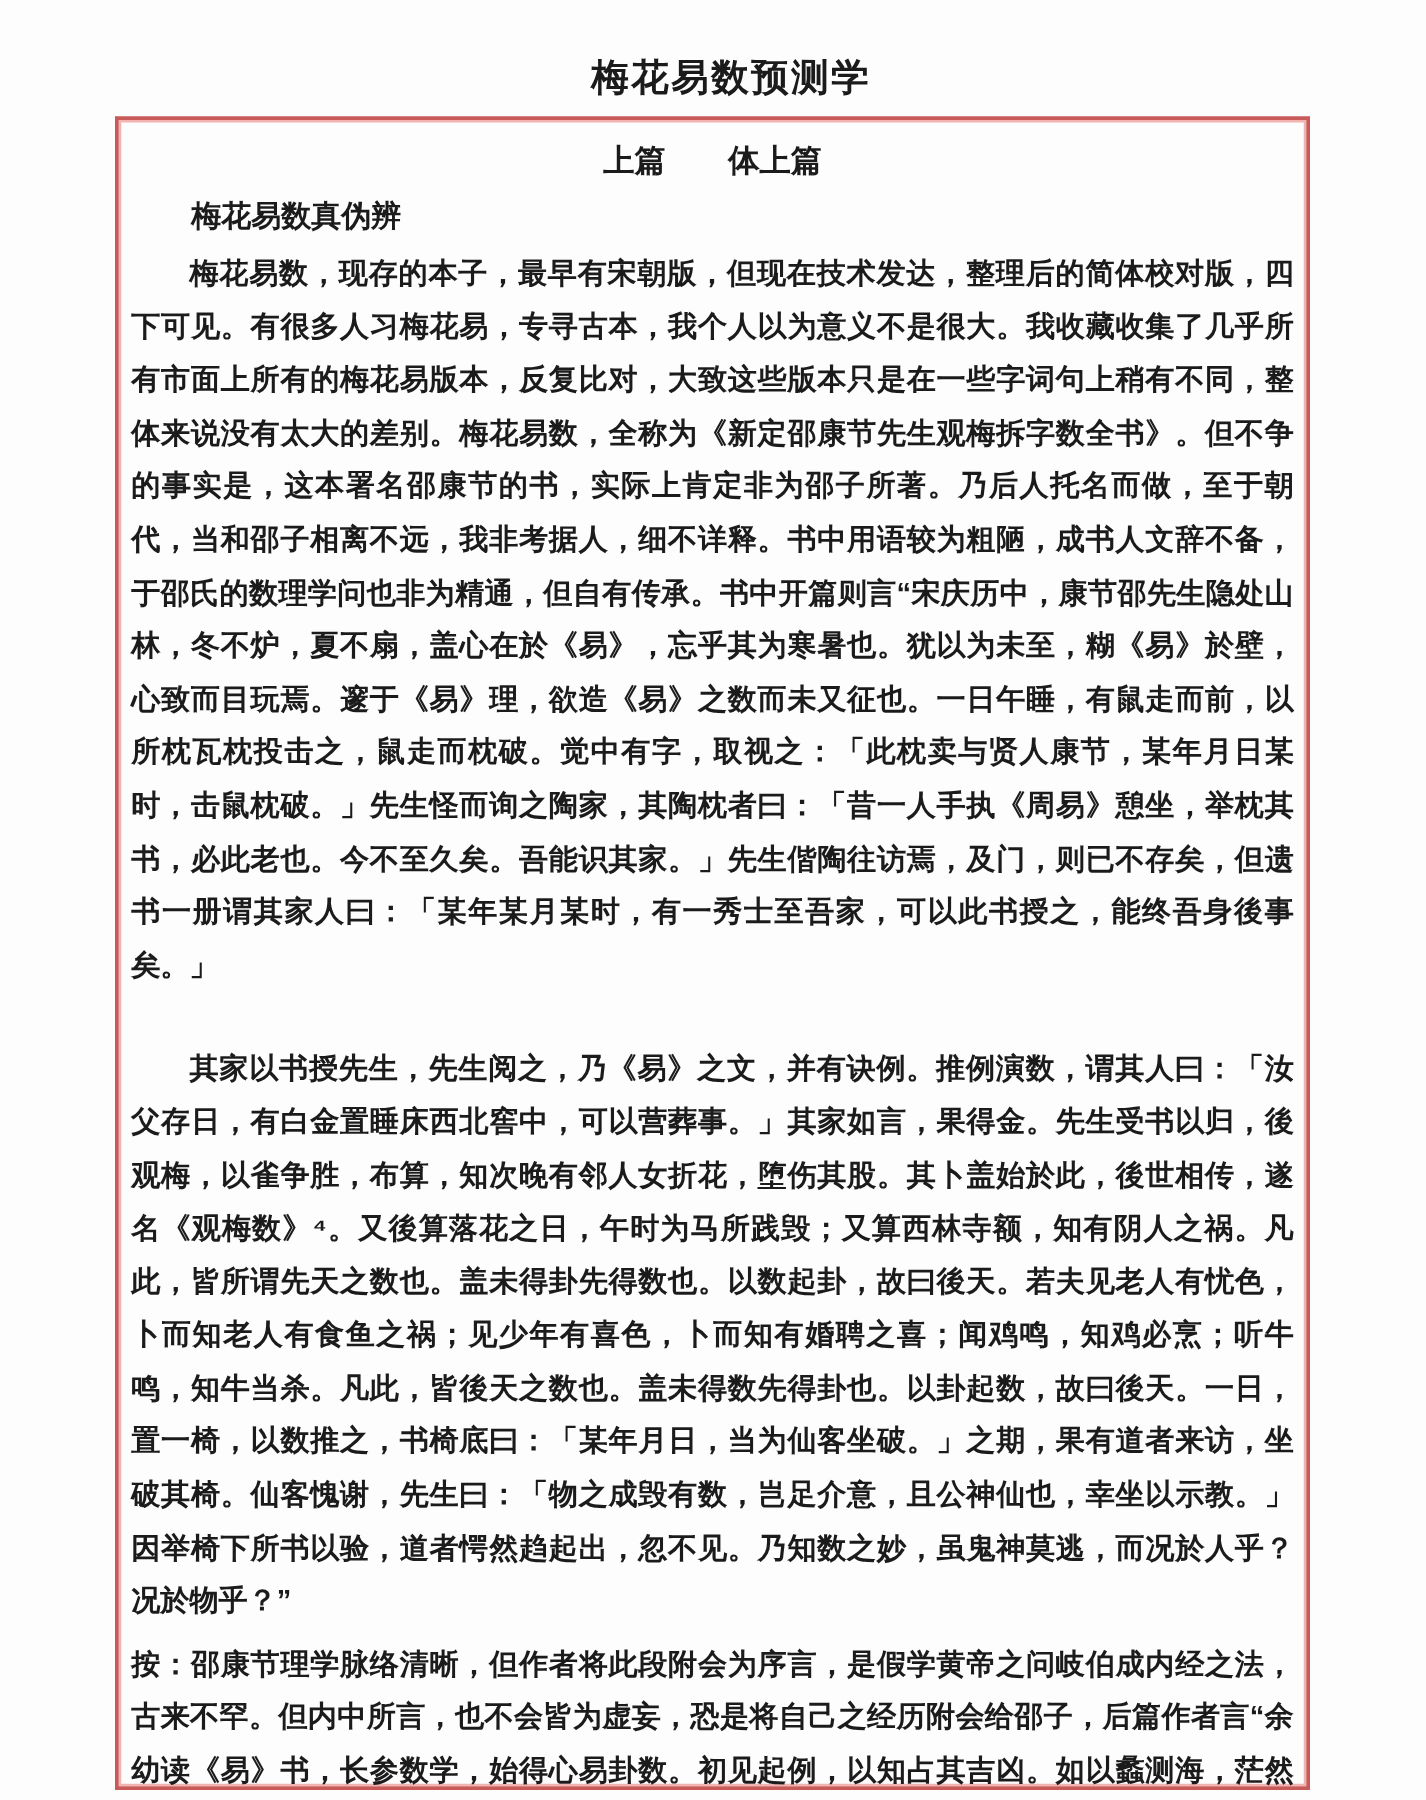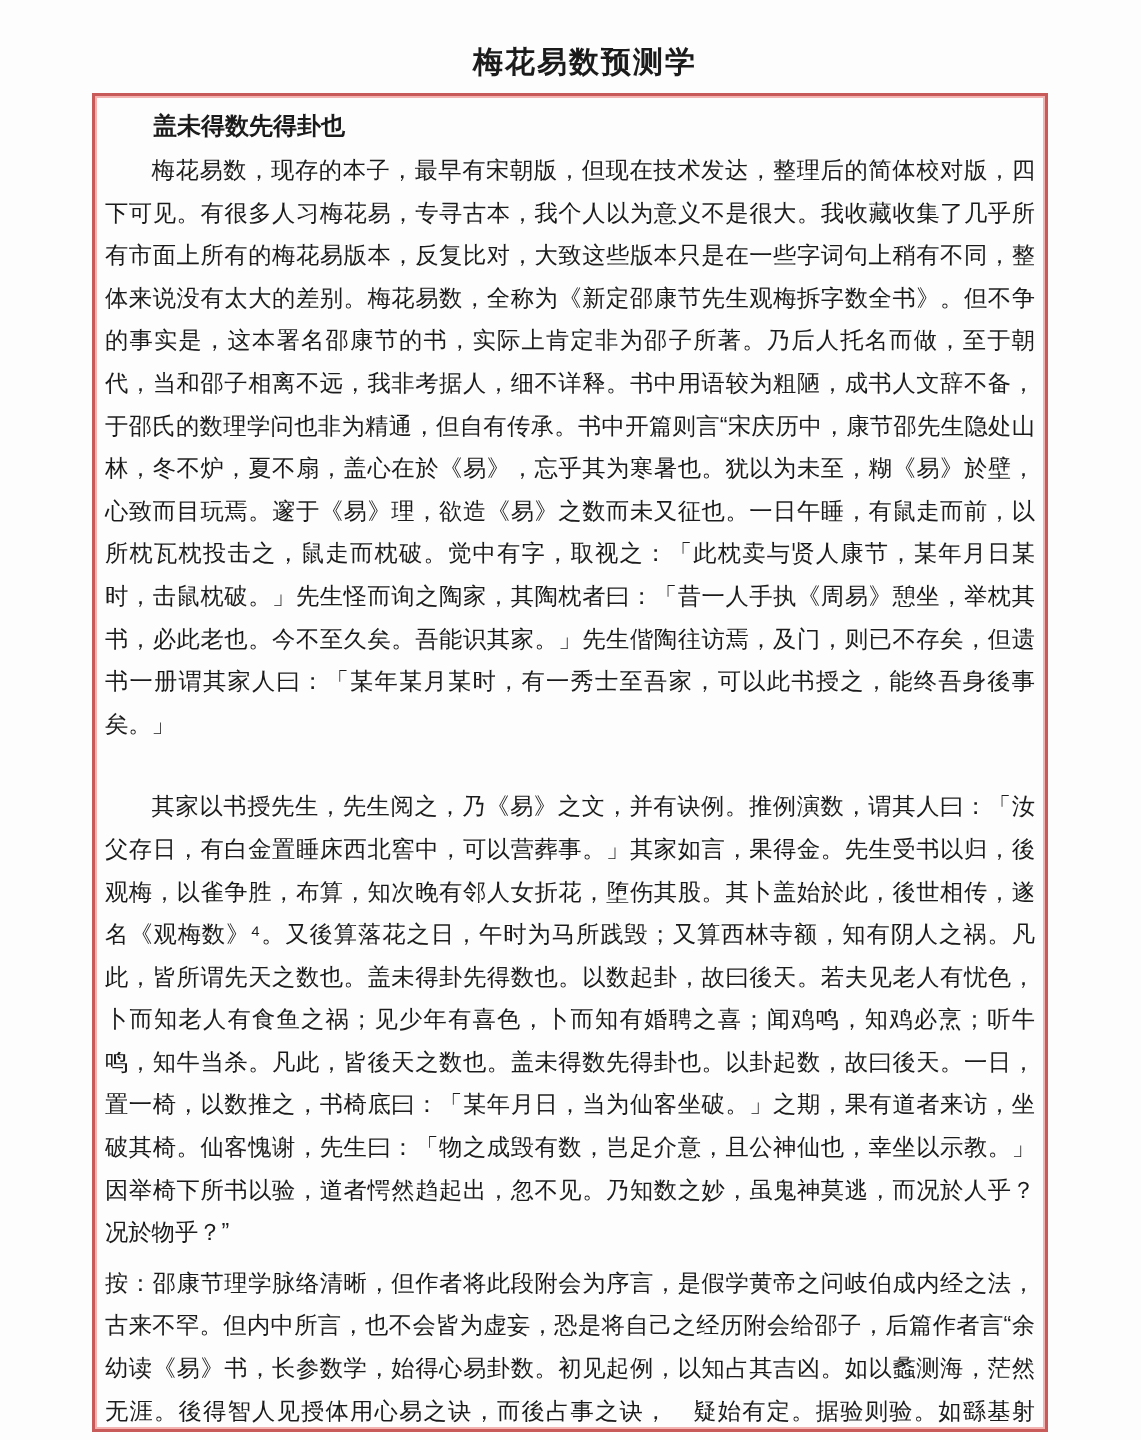--- a/index.html
+++ b/index.html
@@ -40,38 +40,39 @@
   }
   .h-part { margin-top: 4px; }
   .h-section {
     font-size: 24px;
     font-weight: 700;
     line-height: 46px;
     text-indent: 2em;
   }
   .para {
     font-size: 23.3px;
-    font-weight: 400;
+    font-weight: 700;
     line-height: 42.6px;
     text-align: justify;
     text-justify: inter-ideograph;
     word-break: break-all;
     color: var(--ink, #1b1b1b);
   }
   .para.indent { text-indent: 2em; }
   .para.gap-large { margin-bottom: 40px; }
   .para.gap-small { margin-bottom: 8px; }
 </style>
 </head>
 <body>
 
 <div class="page-title">梅花易数预测学</div>
 
 <div class="bordered-box">
   <div class="box-content">
-    <div class="h-section">盖未得数先得卦也</div>
+    <div class="h-part">上篇　　体上篇</div>
+    <div class="h-section">梅花易数真伪辨</div>
     <div>
         <div class="para indent gap-large">梅花易数，现存的本子，最早有宋朝版，但现在技术发达，整理后的简体校对版，四下可见。有很多人习梅花易，专寻古本，我个人以为意义不是很大。我收藏收集了几乎所有市面上所有的梅花易版本，反复比对，大致这些版本只是在一些字词句上稍有不同，整体来说没有太大的差别。梅花易数，全称为《新定邵康节先生观梅拆字数全书》。但不争的事实是，这本署名邵康节的书，实际上肯定非为邵子所著。乃后人托名而做，至于朝代，当和邵子相离不远，我非考据人，细不详释。书中用语较为粗陋，成书人文辞不备，于邵氏的数理学问也非为精通，但自有传承。书中开篇则言“宋庆历中，康节邵先生隐处山林，冬不炉，夏不扇，盖心在於《易》，忘乎其为寒暑也。犹以为未至，糊《易》於壁，心致而目玩焉。邃于《易》理，欲造《易》之数而未又征也。一日午睡，有鼠走而前，以所枕瓦枕投击之，鼠走而枕破。觉中有字，取视之：「此枕卖与贤人康节，某年月日某时，击鼠枕破。」先生怪而询之陶家，其陶枕者曰：「昔一人手执《周易》憩坐，举枕其书，必此老也。今不至久矣。吾能识其家。」先生偕陶往访焉，及门，则已不存矣，但遗书一册谓其家人曰：「某年某月某时，有一秀士至吾家，可以此书授之，能终吾身後事矣。」</div>
         <div class="para indent gap-small">其家以书授先生，先生阅之，乃《易》之文，并有诀例。推例演数，谓其人曰：「汝父存日，有白金置睡床西北窖中，可以营葬事。」其家如言，果得金。先生受书以归，後观梅，以雀争胜，布算，知次晚有邻人女折花，堕伤其股。其卜盖始於此，後世相传，遂名《观梅数》⁴。又後算落花之日，午时为马所践毁；又算西林寺额，知有阴人之祸。凡此，皆所谓先天之数也。盖未得卦先得数也。以数起卦，故曰後天。若夫见老人有忧色，卜而知老人有食鱼之祸；见少年有喜色，卜而知有婚聘之喜；闻鸡鸣，知鸡必烹；听牛鸣，知牛当杀。凡此，皆後天之数也。盖未得数先得卦也。以卦起数，故曰後天。一日，置一椅，以数推之，书椅底曰：「某年月日，当为仙客坐破。」之期，果有道者来访，坐破其椅。仙客愧谢，先生曰：「物之成毁有数，岂足介意，且公神仙也，幸坐以示教。」因举椅下所书以验，道者愕然趋起出，忽不见。乃知数之妙，虽鬼神莫逃，而况於人乎？况於物乎？”</div>
         <div class="para">按：邵康节理学脉络清晰，但作者将此段附会为序言，是假学黄帝之问岐伯成内经之法，古来不罕。但内中所言，也不会皆为虚妄，恐是将自己之经历附会给邵子，后篇作者言“余幼读《易》书，长参数学，始得心易卦数。初见起例，以知占其吉凶。如以蠡测海，茫然无涯。後得智人见授体用心易之诀，而後占事之诀，　疑始有定。据验则验。如繇基射的，百发百</div>
       </div>
   </div>
 </div>
 
 </body></html>

